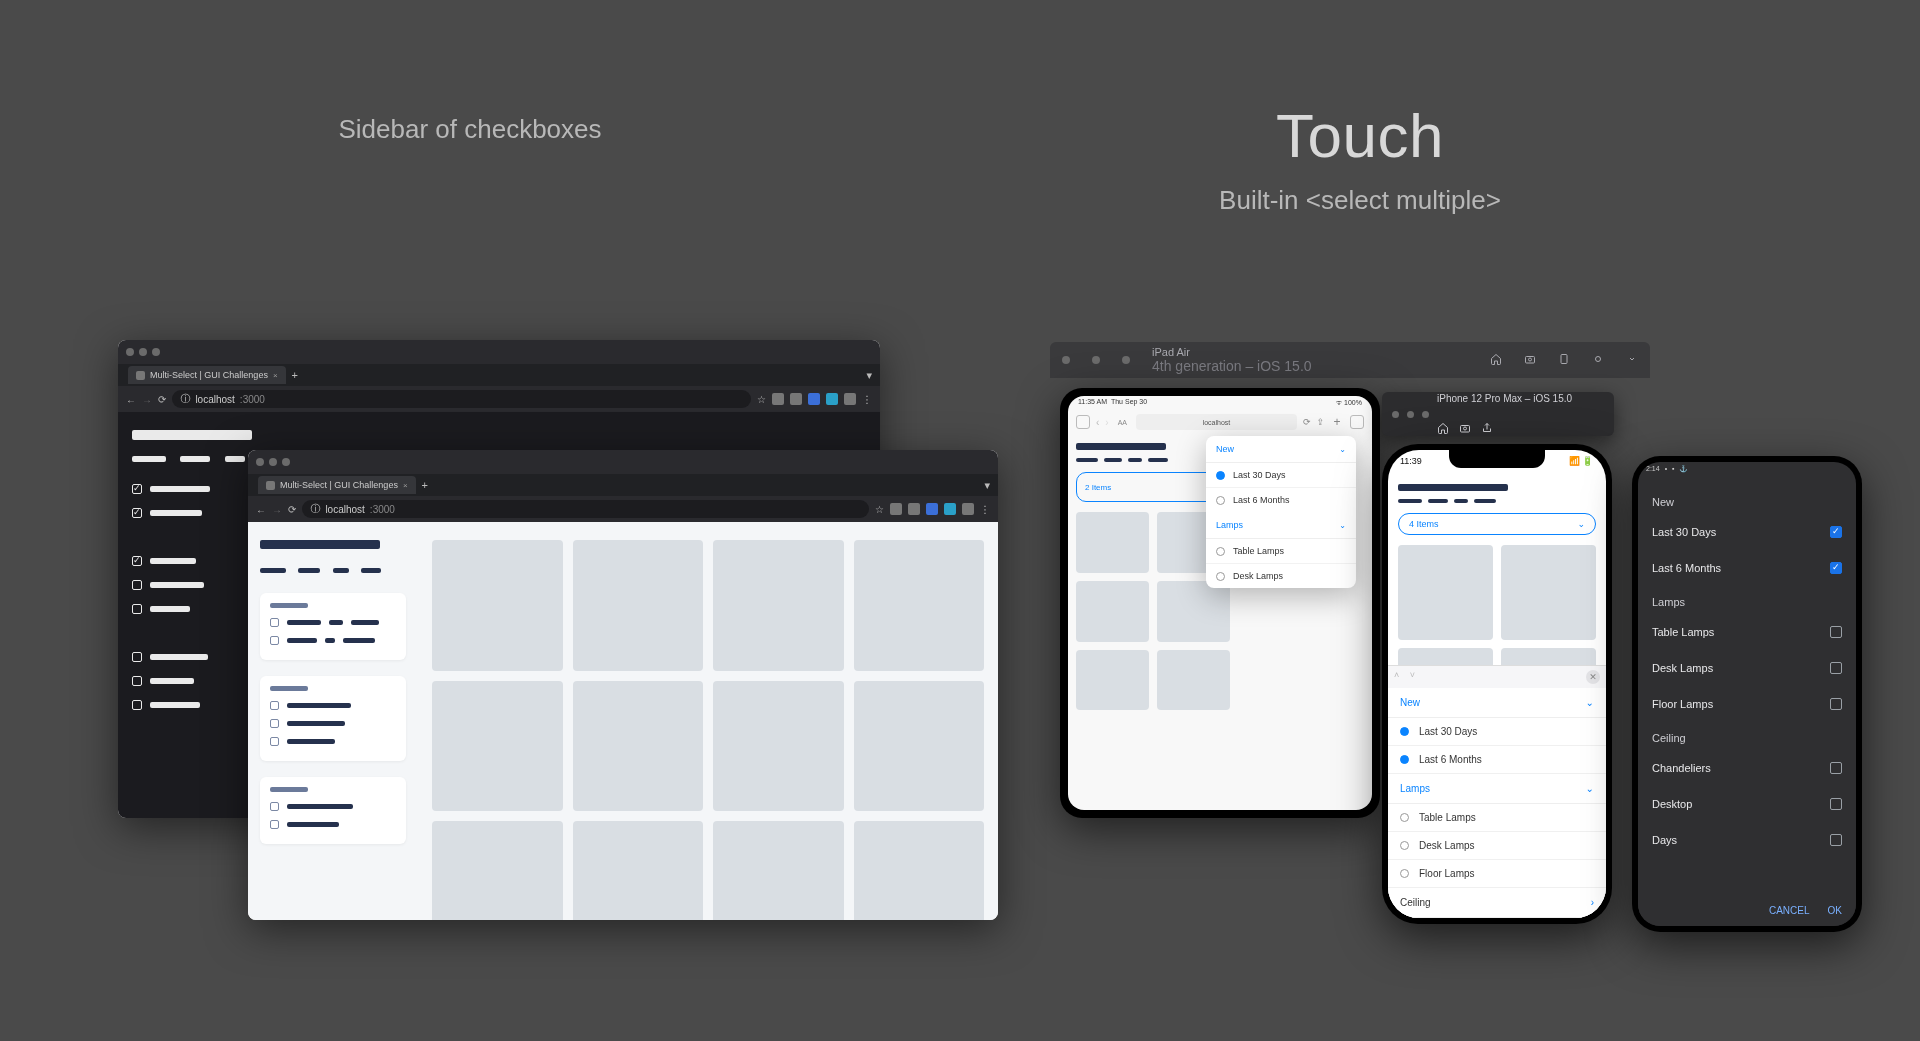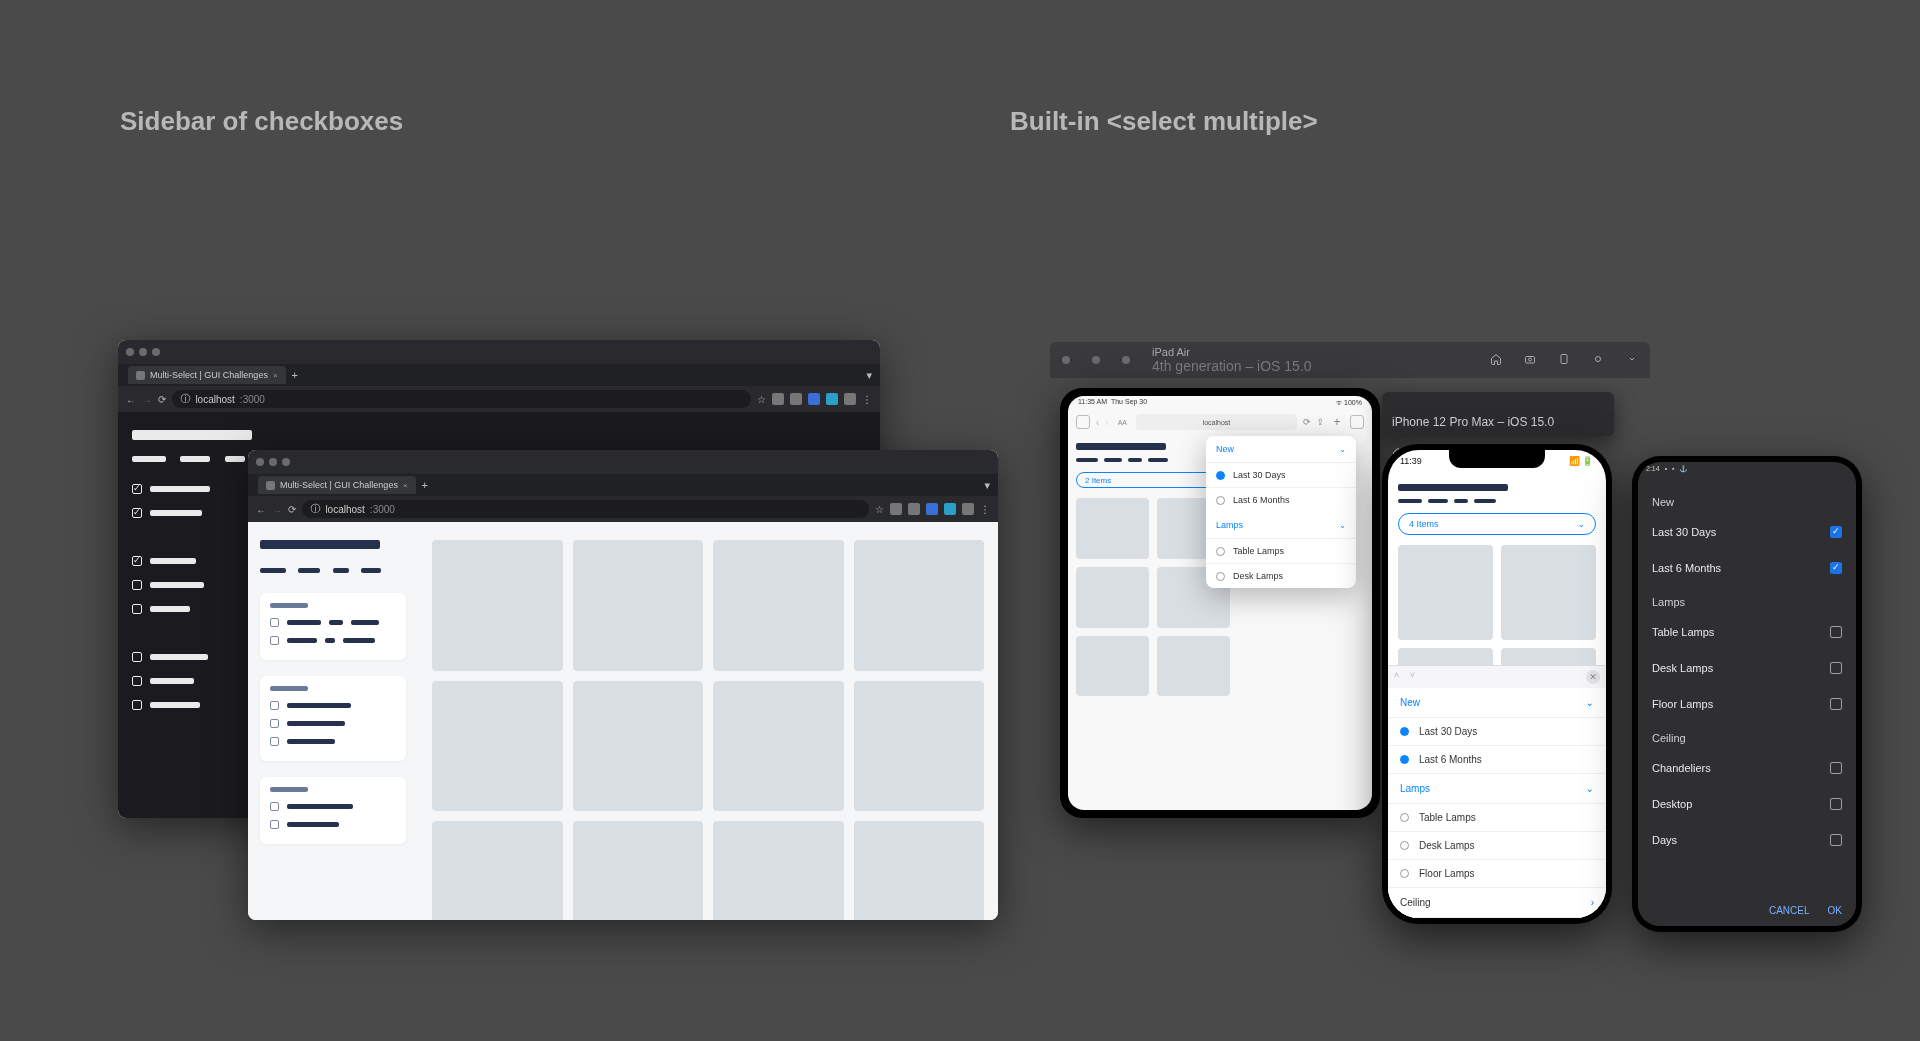--- a/index.html
+++ b/index.html
@@ -6,21 +6,21 @@
   body {
     background: #4a4a4a;
     font-family: -apple-system, BlinkMacSystemFont, "Segoe UI", Helvetica, Arial, sans-serif;
     width: 1920px;
     height: 1041px;
     overflow: hidden;
     position: relative;
     color: #ccc;
   }
   .col-title { font-size: 62px; font-weight: 200; color: #d8d8d8; text-align: center; letter-spacing: 0.5px; }
-  .col-sub { font-size: 26px; font-weight: 700; color: #b8b8b8; text-align: left; margin-top: 6px; }
+  .col-sub { font-size: 26px; font-weight: 400; color: #b8b8b8; text-align: center; margin-top: 14px; }
 
   
   .hdr-desktop { position: absolute; left: 120px; top: 100px; width: 700px; }
   .hdr-touch   { position: absolute; left: 1010px; top: 100px; width: 700px; }
 
   
   .browser {
     position: absolute;
     border-radius: 8px;
     box-shadow: 0 10px 40px rgba(0,0,0,.5);
@@ -104,21 +104,21 @@
   .ipad-urlbar { height:22px; display:flex; align-items:center; gap:6px; padding:0 8px; }
   .ipad-urlbar .side-btn { width:14px; height:14px; border:1px solid #bbb; border-radius:3px; }
   .ipad-urlbar .url { flex:1; height:16px; background:#eee; border-radius:4px; display:flex; align-items:center; justify-content:center; font-size:7px; color:#555; }
   .ipad-urlbar .plus { width:14px; height:14px; display:flex; align-items:center; justify-content:center; color:#888; font-size:12px; }
   .ipad-body { display:flex; height:calc(100% - 37px); }
   .ipad-left { width:170px; padding:10px 8px; }
   .ipad-h1 { height:7px; width:90px; background:#25314d; border-radius:2px; margin-bottom:8px; }
   .ipad-subrow { display:flex; gap:6px; margin-bottom:10px; }
   .ipad-sub { height:4px; background:#25314d; border-radius:2px; }
   .ipad-pill {
-    height:16px; border:1.2px solid #0a84ff; border-radius:10px;
+    height:30px; border:1.2px solid #0a84ff; border-radius:10px;
     display:flex; align-items:center; padding:0 8px; font-size:8px; color:#0a84ff;
     justify-content:space-between; margin-bottom:10px;
   }
   .ipad-pill .chev { font-size:8px; }
   .ipad-grid { display:grid; grid-template-columns:repeat(2,1fr); gap:8px; }
   .ipad-card { background:#d9dee3; border-radius:4px; aspect-ratio:1.2/1; }
 
   .ipad-popover {
     position:absolute; top:40px; left:138px; width:150px; background:#fff;
     border-radius:8px; box-shadow:0 8px 30px rgba(0,0,0,.28);
@@ -130,23 +130,22 @@
   }
   .pop-section-h .chev { color:#0a84ff; font-size:8px; }
   .pop-row { padding:7px 10px; display:flex; align-items:center; gap:8px; color:#333; }
   .pop-row + .pop-row { border-top:1px solid #f2f2f2; }
   .radio { width:9px; height:9px; border:1.2px solid #999; border-radius:50%; display:inline-block; position:relative; }
   .radio.on { border-color:#0a84ff; background:#0a84ff; }
 
   
   .sim2 {
     position:absolute; background:#2c2c2e; border-radius:6px; height:44px;
-    display:flex; align-items:flex-start; padding:0 10px; gap:8px; color:#cfcfd4; font-size:12px;
+    display:flex; align-items:center; padding:0 10px; gap:8px; color:#cfcfd4; font-size:10px;
     box-shadow:0 6px 20px rgba(0,0,0,.5);
-    flex-direction:column;
   }
   .sim2 .dot { width:7px; height:7px; border-radius:50%; background:#6b6b6b; }
   .sim2-icons { display:flex; gap:10px; margin-left:auto; margin-top:18px; }
 
   
   .iphone {
     position:absolute; width:230px; height:480px; background:#000; border-radius:36px;
     box-shadow:0 14px 44px rgba(0,0,0,.6);
   }
   .iphone-screen { position:absolute; inset:6px; border-radius:31px; overflow:hidden; background:#fff; }
@@ -202,20 +201,21 @@
 
   svg.icon { width:12px; height:12px; fill:none; stroke:currentColor; stroke-width:2; }
 </style>
 </head>
 <body>
 
 <div class="hdr-desktop">
   <div class="col-sub">Sidebar of checkboxes</div>
 </div>
 <div class="hdr-touch">
+  <div class="col-title">Touch</div>
   <div class="col-sub">Built-in &lt;select multiple&gt;</div>
 </div>
 
 <div class="browser" style="left:118px; top:340px; width:762px; height:478px;">
   <div class="br-titlebar">
     <div class="dot"></div>
     <div class="dot"></div>
     <div class="dot"></div>
   </div>
   <div class="br-tabbar">

